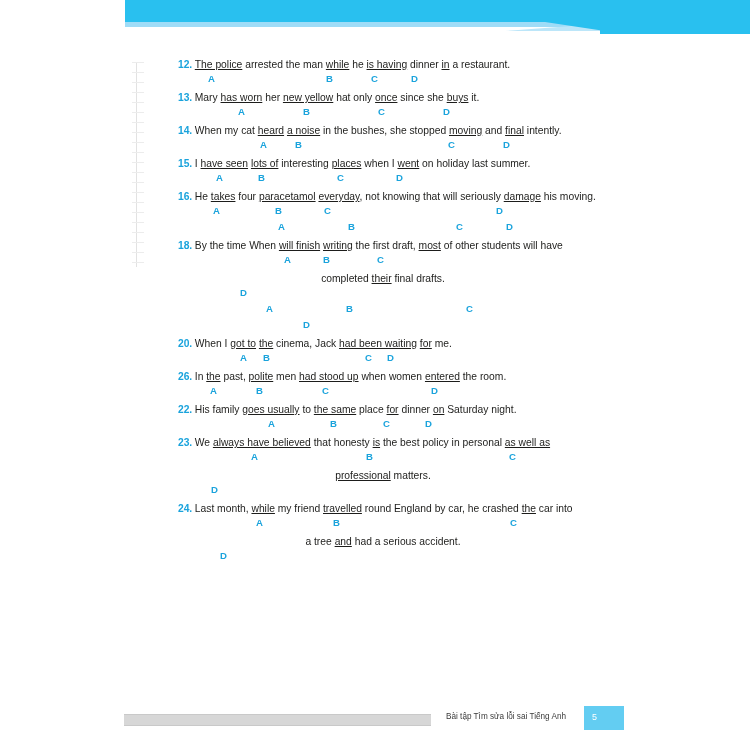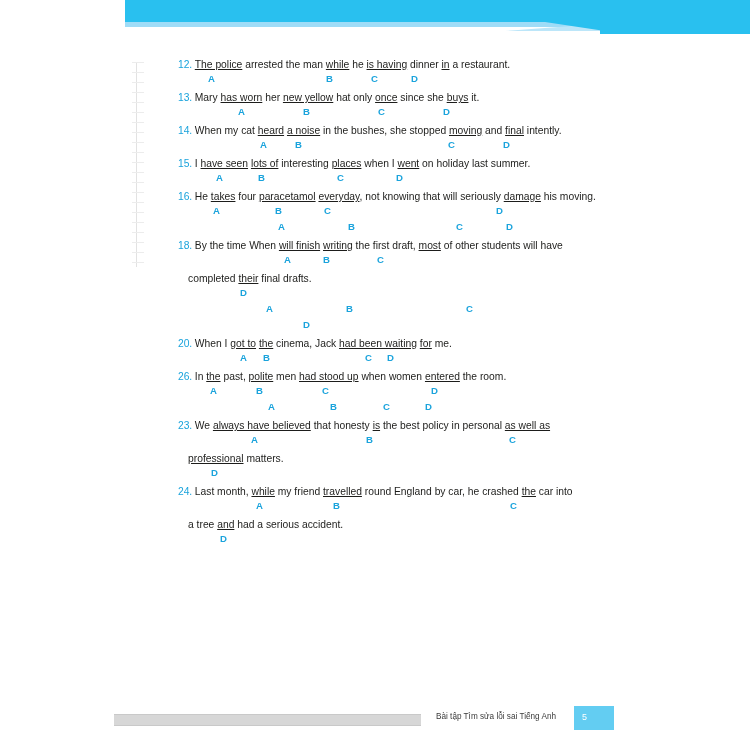--- a/index.html
+++ b/index.html
@@ -66,41 +66,41 @@
   }
   .qline{
     font-size:10.3px;
     line-height:13px;
     color:#1d1d1b;
     white-space:nowrap;
     padding-top:4px;
   }
   .qnum{
     color:#1aa3dc;
-    font-weight:normal;
+    font-weight:bold;
     letter-spacing:-0.1px;
   }
   .u{ text-decoration:underline; text-underline-offset:1px; }
-  .cont{ padding-left:10px; }
+  .cont{ padding-left:10px;text-align:center; }
 
   .letters{
     position:relative;
     height:16px;
     font-size:9.6px;
     font-weight:bold;
     color:#1aa3dc;
   }
   .letters span{
     position:absolute;
     top:2px;
   }
 
   
   .footer{
-    position:absolute; left:114px; top:712px; width:556px; height:20px;
+    position:absolute; left:124px; top:712px; width:556px; height:20px;
   }
   .foot-bar{
     position:absolute; left:0; top:2px; width:307px; height:10px;
     background:#d7d7d7;
     border-top:1px solid #c9c9c9;
     border-bottom:1px solid #c9c9c9;
   }
   .foot-title{
     position:absolute; left:322px; top:0px;
     font-size:8.2px; color:#3b3b3b; white-space:nowrap;
@@ -241,20 +241,21 @@
       <div class="q">
         <div class="qline"><span class="qnum">26. </span><span>In </span><span class="u">the</span><span> past, </span><span class="u">polite</span><span> men </span><span class="u">had stood up</span><span> when women </span><span class="u">entered</span><span> the room.</span></div>
         <div class="letters">
           <span style="left: 32px;">A</span>
           <span style="left: 78px;">B</span>
           <span style="left: 144px;">C</span>
           <span style="left: 253px;">D</span>
         </div>
       </div>
       <div class="q">
+        <div class="qline"><span class="qnum">22. </span><span>His family </span><span class="u">goes usually</span><span> to </span><span class="u">the same</span><span> place </span><span class="u">for</span><span> dinner </span><span class="u">on</span><span> Saturday night.</span></div>
         <div class="letters">
           <span style="left: 90px;">A</span>
           <span style="left: 152px;">B</span>
           <span style="left: 205px;">C</span>
           <span style="left: 247px;">D</span>
         </div>
       </div>
       <div class="q">
         <div class="qline"><span class="qnum">23. </span><span>We </span><span class="u">always have believed</span><span> that honesty </span><span class="u">is</span><span> the best policy in personal </span><span class="u">as well as</span></div>
         <div class="letters">

